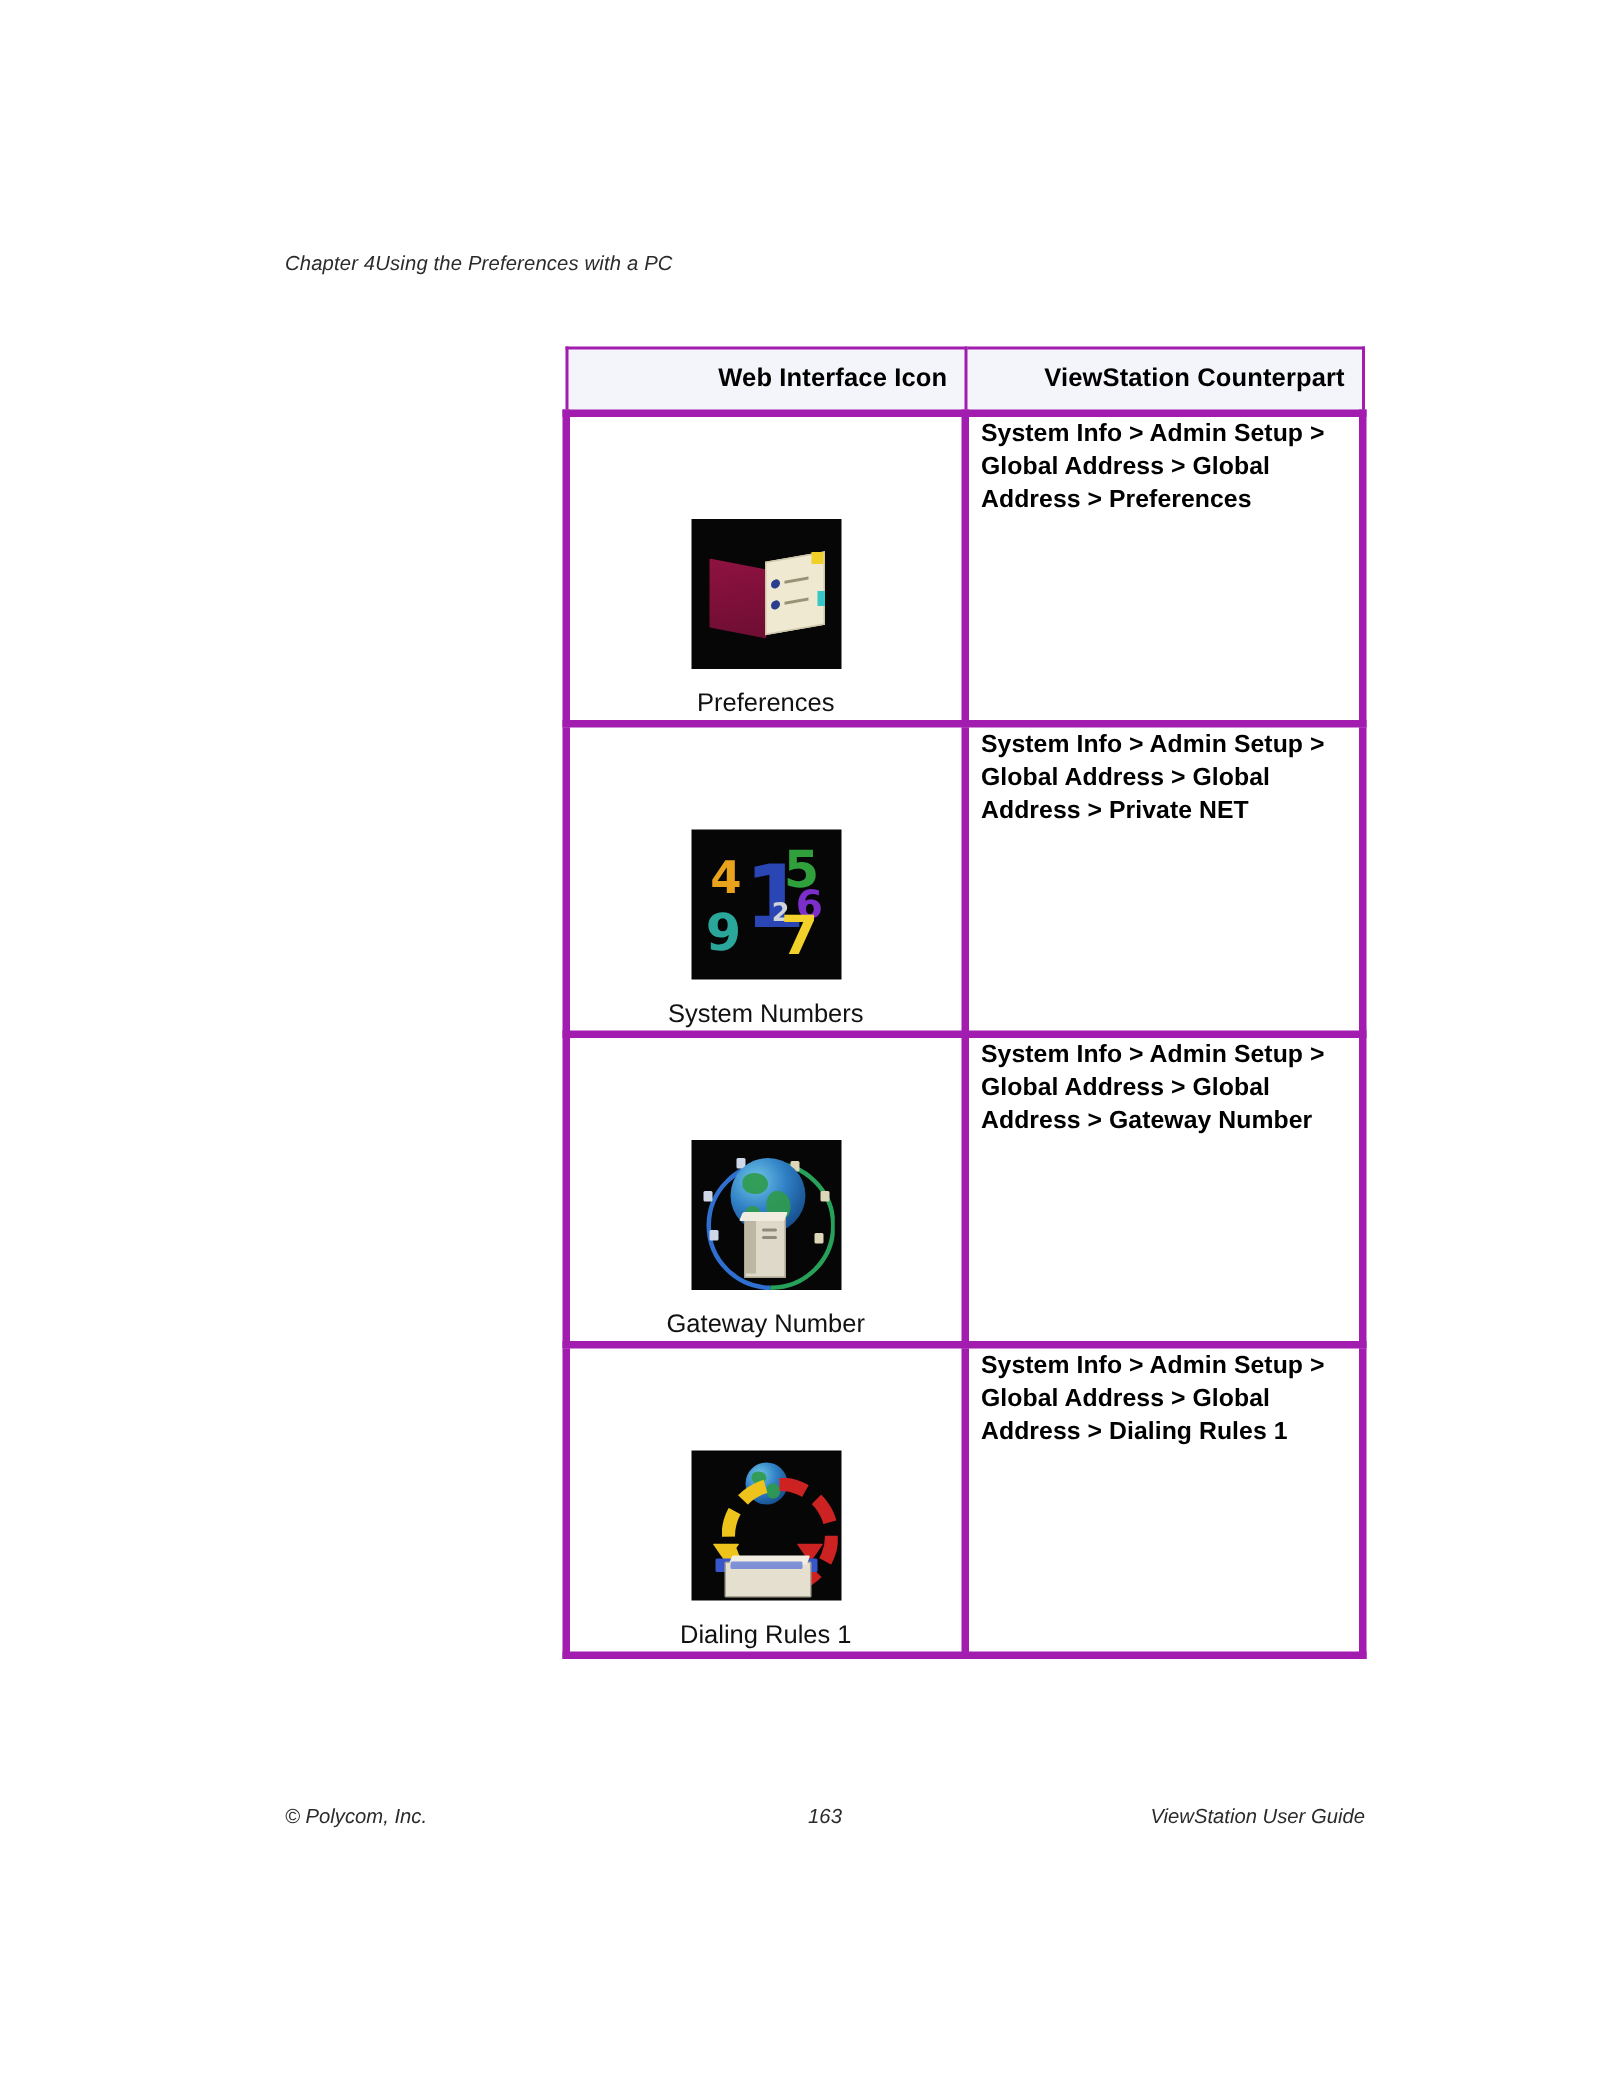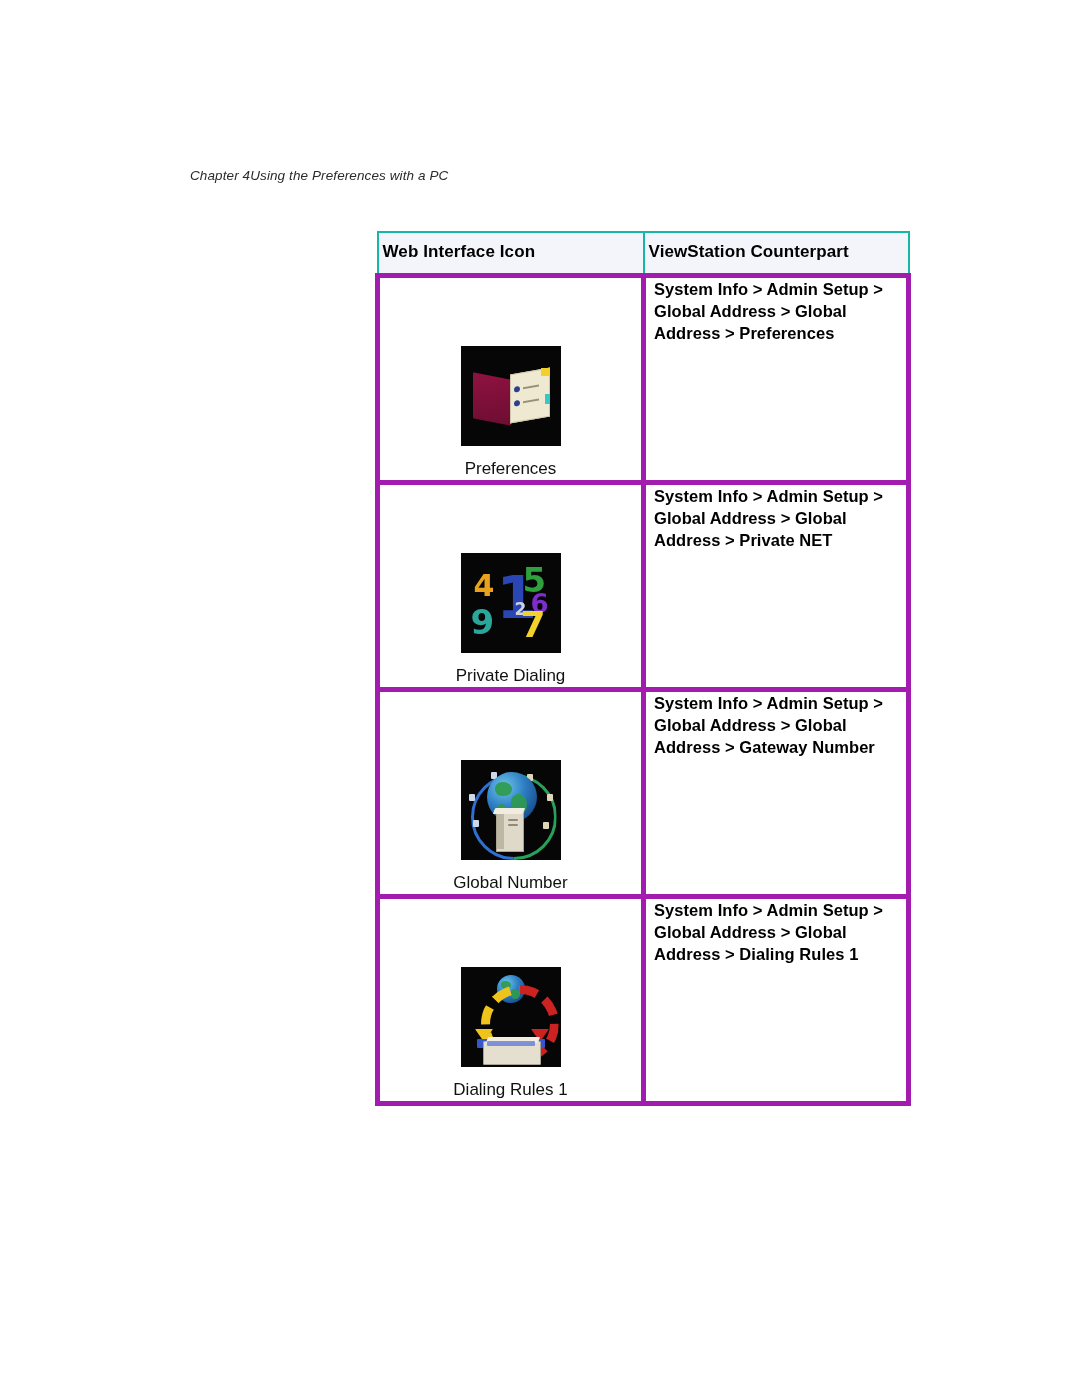--- a/index.html
+++ b/index.html
@@ -51,27 +51,27 @@
     top: 231px;
     width: 531px;
     border-collapse: collapse;
     table-layout: fixed;
   }
   .icon-table col.c1 { width: 266px; }
   .icon-table col.c2 { width: 265px; }
 
   .icon-table th {
     background: #f4f4fb;
-    border: 2px solid #14b8a6;
+    border: 2px solid #a21caf;
     height: 34px;
     font-size: 17px;
     font-weight: bold;
-    text-align: left;
+    text-align: right;
     vertical-align: middle;
-    padding: 2px 0 4px 4px;
+    padding: 2px 11px 4px 4px;
     letter-spacing: 0.1px;
   }
 
   .icon-table td {
     border: 5px solid #a21caf;
     vertical-align: top;
     padding: 0;
   }
 
   .cell-icon {
@@ -274,21 +274,21 @@
         <td class="cell-icon">
           <div class="icon-wrap">
             <div class="art-num" style="left:13px; top:18px; font-size:30px; color:#e8a21c;">4</div>
             <div class="art-num" style="left:36px; top:16px; font-size:58px; color:#2a46b5;">1</div>
             <div class="art-num" style="left:62px; top:10px; font-size:34px; color:#2fa03c;">5</div>
             <div class="art-num" style="left:70px; top:38px; font-size:26px; color:#7b2ec9;">6</div>
             <div class="art-num" style="left:54px; top:48px; font-size:17px; color:#cfd3da;">2</div>
             <div class="art-num" style="left:10px; top:52px; font-size:34px; color:#2aa79a;">9</div>
             <div class="art-num" style="left:60px; top:54px; font-size:36px; color:#f2d22a;">7</div>
           </div>
-          <div class="icon-caption">Private Dialing</div>
+          <div class="icon-caption">System Numbers</div>
         </td>
         <td class="cell-path">
           <div class="path-text">System Info &gt; Admin Setup &gt; Global Address &gt; Global Address &gt; Private NET</div>
         </td>
       </tr>
 
       <tr>
         <td class="cell-icon">
           <div class="icon-wrap">
 
@@ -307,21 +307,21 @@
               <div class="land" style="left:10px; top:32px; width:10px; height:10px;"></div>
             </div>
 
             <div class="art-tower" style="left:35px; top:52px; width:26px; height:38px;">
               <div class="art-tower-side" style="left:0; top:0; width:7px; height:36px;"></div>
               <div class="art-chip" style="left:11px; top:6px; width:10px; height:2px; background:#8f8a79;"></div>
               <div class="art-chip" style="left:11px; top:11px; width:10px; height:2px; background:#8f8a79;"></div>
             </div>
             <div class="art-chip" style="left:33px; top:48px; width:30px; height:6px; background:#f0ece0; transform:skewX(-22deg);"></div>
           </div>
-          <div class="icon-caption">Global Number</div>
+          <div class="icon-caption">Gateway Number</div>
         </td>
         <td class="cell-path">
           <div class="path-text">System Info &gt; Admin Setup &gt; Global Address &gt; Global Address &gt; Gateway Number</div>
         </td>
       </tr>
 
       <tr>
         <td class="cell-icon">
           <div class="icon-wrap">
 
@@ -346,14 +346,19 @@
           <div class="icon-caption">Dialing Rules 1</div>
         </td>
         <td class="cell-path">
           <div class="path-text">System Info &gt; Admin Setup &gt; Global Address &gt; Global Address &gt; Dialing Rules 1</div>
         </td>
       </tr>
 
     </tbody>
   </table>
 
+  <div class="running-footer">
+    <span class="ftr-left">© Polycom, Inc.</span>
+    <span class="ftr-center">163</span>
+    <span class="ftr-right">ViewStation User Guide</span>
+  </div>
 
 </div>
 
 </body></html>

